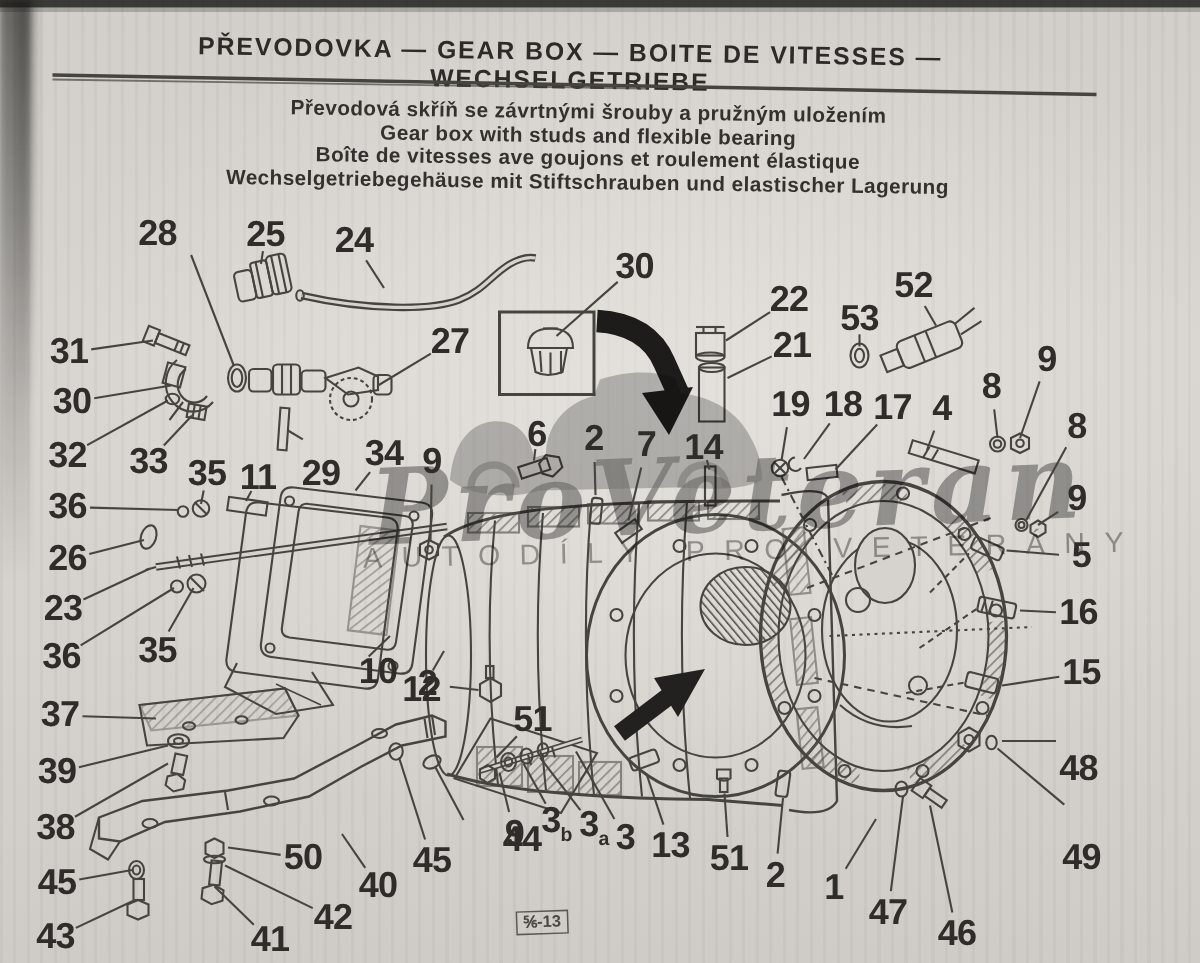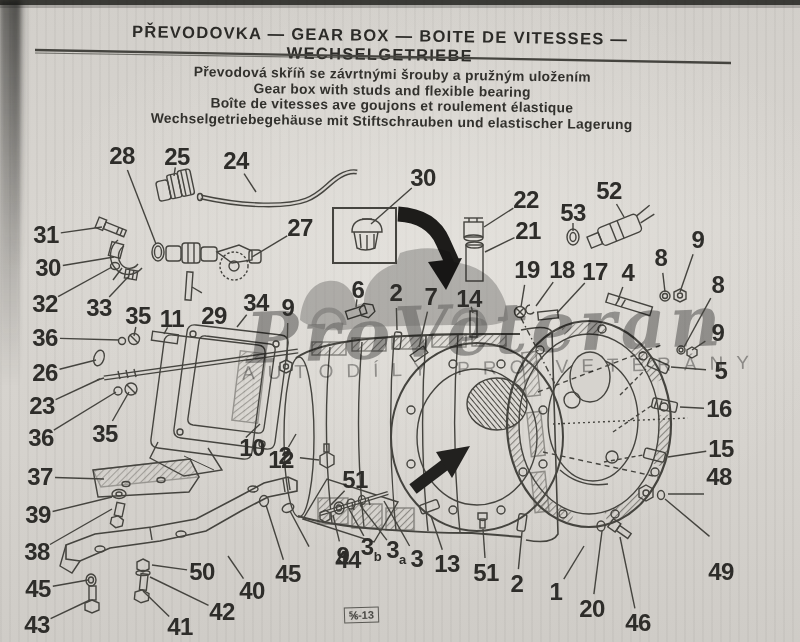--- a/index.html
+++ b/index.html
@@ -453,21 +453,21 @@
       <line x1="693.1" y1="254.2" x2="680" y2="292"></line>
       <line x1="710.8" y1="298.2" x2="684" y2="347"></line>
       <line x1="705.4" y1="341.2" x2="692" y2="350"></line>
       <line x1="706.0" y1="369.8" x2="671" y2="367"></line>
       <line x1="704.0" y1="408.2" x2="680" y2="407"></line>
       <line x1="706.2" y1="451.2" x2="668" y2="457"></line>
       <line x1="704.0" y1="494.0" x2="668" y2="494"></line>
       <line x1="709.5" y1="536.4" x2="665" y2="499"></line>
     </svg>
   <div id="callouts">
-      <div class="callout" style="left: 122px; top: 156px; text-align: center;">28</div>
+      <div class="callout" style="left: 105px; top: 156px; text-align: center;">28</div>
       <div class="callout" style="left: 177px; top: 157px;">25</div>
       <div class="callout" style="left: 236px; top: 161px;">24</div>
       <div class="callout" style="left: 423px; top: 178px;">30</div>
       <div class="callout" style="left: 526px; top: 200px;">22</div>
       <div class="callout" style="left: 528px; top: 231px;">21</div>
       <div class="callout" style="left: 609px; top: 191px;">52</div>
       <div class="callout" style="left: 573px; top: 213px;">53</div>
       <div class="callout" style="left: 46px; top: 235px;">31</div>
       <div class="callout" style="left: 48px; top: 268px;">30</div>
       <div class="callout" style="left: 45px; top: 304px;">32</div>
@@ -497,37 +497,37 @@
       <div class="callout" style="left: 288px; top: 574px;">45</div>
       <div class="callout" style="left: 316px; top: 560px; margin-left: 32px;">44</div>
       <div class="callout" style="left: 343px; top: 556px;">9</div>
       <div class="callout" style="left: 371px; top: 549px;">3<sub>b</sub></div>
       <div class="callout" style="left: 396px; top: 552px;">3<sub>a</sub></div>
       <div class="callout" style="left: 417px; top: 559px;">3</div>
       <div class="callout" style="left: 447px; top: 564px;">13</div>
       <div class="callout" style="left: 486px; top: 573px;">51</div>
       <div class="callout" style="left: 517px; top: 584px;">2</div>
       <div class="callout" style="left: 556px; top: 592px;">1</div>
-      <div class="callout" style="left: 592px; top: 609px;">20</div>
+      <div class="callout" style="left: 592px; top: 609px;">47</div>
       <div class="callout" style="left: 638px; top: 623px;">46</div>
       <div class="callout" style="left: 355px; top: 480px;">51</div>
       <div class="callout" style="left: 285px; top: 456px;">2</div>
       <div class="callout" style="left: 358px; top: 290px;">6</div>
       <div class="callout" style="left: 396px; top: 293px;">2</div>
       <div class="callout" style="left: 431px; top: 297px;">7</div>
       <div class="callout" style="left: 469px; top: 299px;">14</div>
       <div class="callout" style="left: 527px; top: 270px;">19</div>
       <div class="callout" style="left: 562px; top: 270px;">18</div>
       <div class="callout" style="left: 595px; top: 272px;">17</div>
       <div class="callout" style="left: 628px; top: 273px;">4</div>
       <div class="callout" style="left: 661px; top: 258px;">8</div>
       <div class="callout" style="left: 698px; top: 240px;">9</div>
       <div class="callout" style="left: 718px; top: 285px;">8</div>
       <div class="callout" style="left: 718px; top: 333px;">9</div>
       <div class="callout" style="left: 721px; top: 371px;">5</div>
       <div class="callout" style="left: 719px; top: 409px;">16</div>
       <div class="callout" style="left: 721px; top: 449px;">15</div>
-      <div class="callout" style="left: 719px; top: 477px; text-align: right;">48</div>
+      <div class="callout" style="left: 719px; top: 513px; text-align: right;">48</div>
       <div class="callout" style="left: 721px; top: 572px;">49</div>
     </div>
 
   <div class="plate">⅚-13</div>
 </div>
 
 </body></html>

